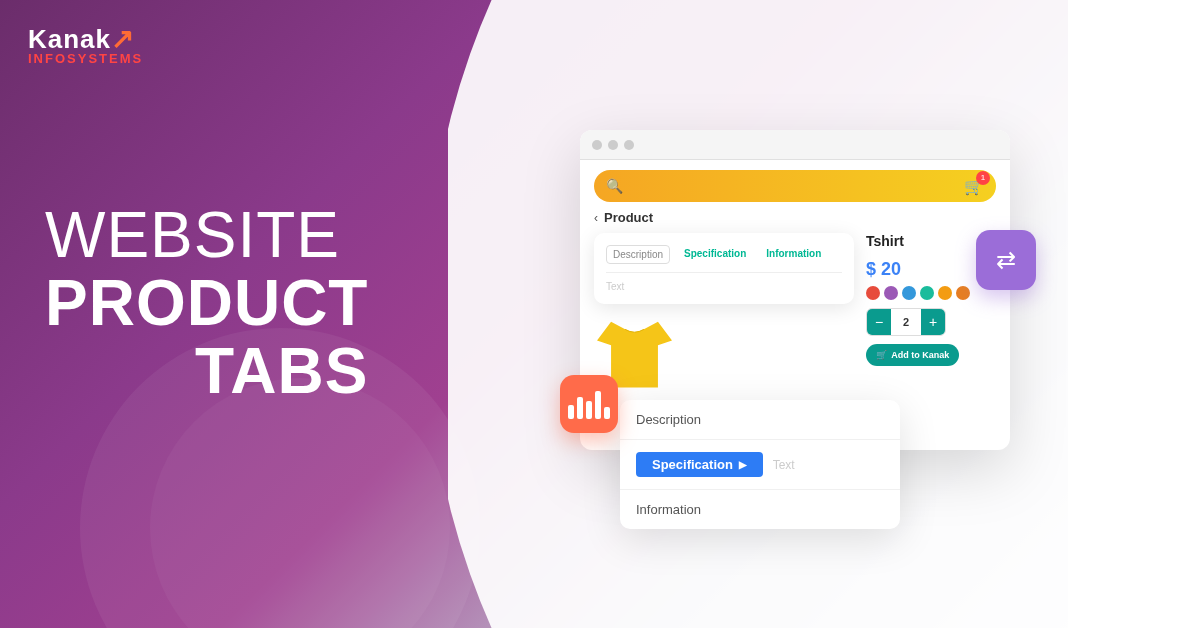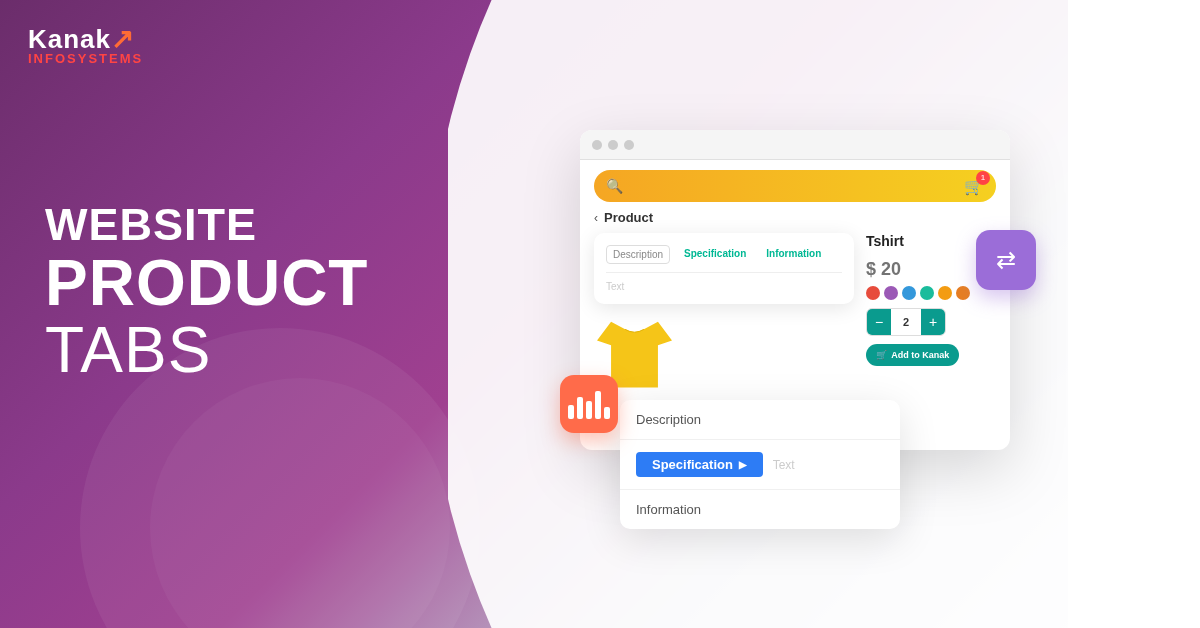--- a/index.html
+++ b/index.html
@@ -83,41 +83,42 @@
     }
 
     
     .main-title {
       position: absolute;
       left: 45px;
       top: 200px;
     }
 
     .title-website {
-      font-size: 45px;
-      font-weight: 700;
+      font-size: 64px;
+      font-weight: 400;
       color: white;
       line-height: 1.1;
       letter-spacing: 1px;
     }
 
     .title-product {
       font-size: 64px;
       font-weight: 900;
       color: white;
       line-height: 1.05;
       letter-spacing: 1px;
     }
 
     .title-tabs {
       font-size: 64px;
-      font-weight: 400;
+      font-weight: 700;
       color: white;
       line-height: 1.05;
       letter-spacing: 1px;
+      text-align: right;
     }
 
     
     .browser-mockup {
       position: absolute;
       top: 130px;
       left: 580px;
       width: 430px;
       height: 320px;
       background: white;
@@ -276,21 +277,21 @@
     .product-name {
       font-size: 14px;
       font-weight: 700;
       color: #222;
       margin-bottom: 10px;
     }
 
     .product-price {
       font-size: 18px;
       font-weight: 700;
-      color: #737373;
+      color: #3b82f6;
       margin-bottom: 6px;
     }
 
     .color-dots {
       display: flex;
       gap: 4px;
       margin-bottom: 8px;
     }
 
     .color-dot {

